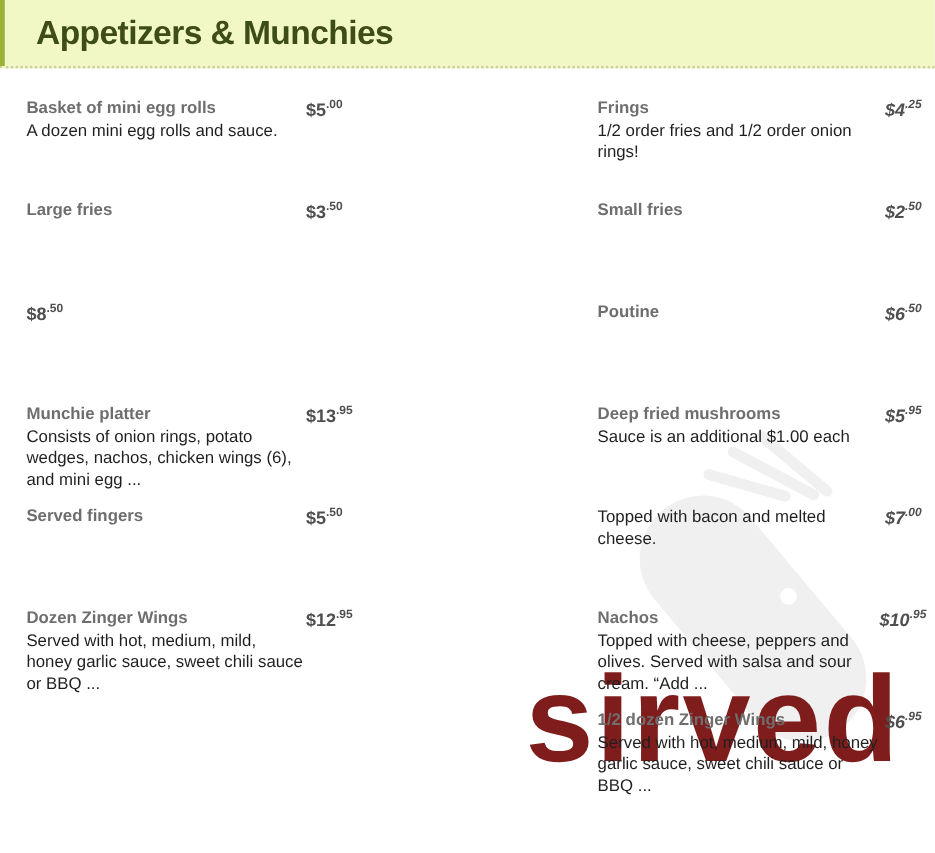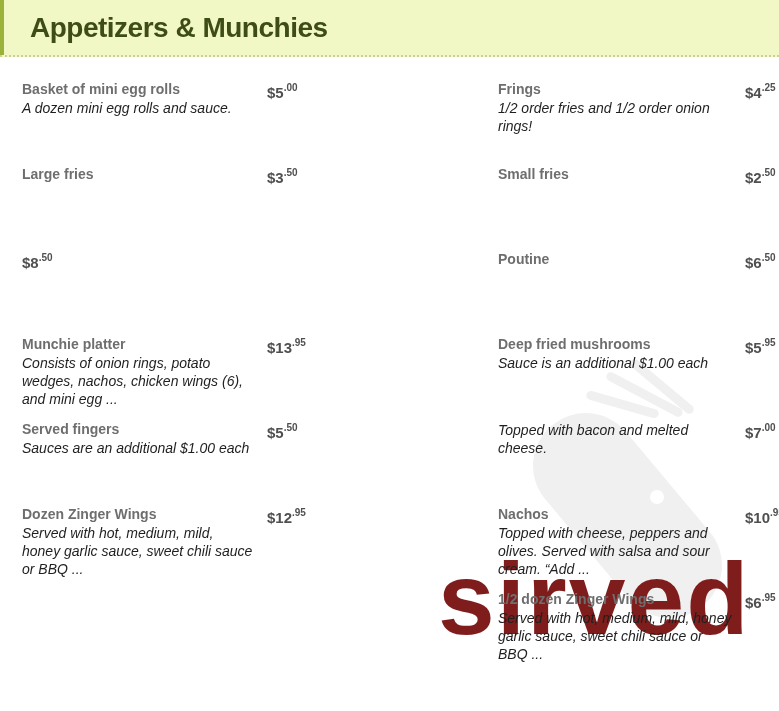--- a/index.html
+++ b/index.html
@@ -42,32 +42,32 @@
   .wm-tine { position:absolute; background:#f0f0f0; border-radius:5px; height:9px; }
   .wm-tine.t1 { left:585px; top:400px; width:75px; transform:rotate(16deg); }
   .wm-tine.t2 { left:602px; top:390px; width:85px; transform:rotate(28deg); }
   .wm-tine.t3 { left:622px; top:382px; width:80px; transform:rotate(40deg); }
 
   
   .menu { position:absolute; top:80px; left:22px; display:flex; z-index:1; }
   .col { display:flex; flex-direction:column; }
   .col-left  { width:286px; margin-right:190px; }
   .col-right { width:270px; }
-  .item { height:85px; display:flex; align-items:flex-start;gap:12px; }
+  .item { height:85px; display:flex; align-items:flex-start; }
   .item-text { flex:none; }
   .col-left  .item-text { width:233px; }
   .col-right .item-text { width:235px; }
   .item-name {
     font-weight:bold; color:#6e6e6e; font-size:14px; line-height:18px; display:block;
   }
-  .item-desc { color:#1f1f1f; font-size:14px; line-height:18px; margin-top:1px;font-style:italic; }
+  .item-desc { color:#1f1f1f; font-size:14px; line-height:18px; margin-top:1px; }
   .item-price {
     font-weight:bold; color:#4f4f4f; font-size:15px; white-space:nowrap; line-height:18px;
   }
-  .col-right .item-price { margin-left:auto; text-align:left; }
+  .col-right .item-price { margin-left:auto; text-align:left;font-style:italic; }
   .item-price sup { font-size:10px; position:relative; top:-1px; vertical-align:super; }
 </style>
 </head>
 <body>
 
 <div class="page">
 
   <div class="watermark">
     <div class="wm-paddle"></div>
     <div class="wm-tine t1"></div>
@@ -105,21 +105,20 @@
       <div class="item">
         <div class="item-text">
           <span class="item-name">Munchie platter</span>
           <div class="item-desc">Consists of onion rings, potato wedges, nachos, chicken wings (6), and mini egg ...</div>
         </div>
         <span class="item-price"><span>$13</span><sup>.95</sup></span>
       </div>
       <div class="item">
         <div class="item-text">
           <span class="item-name">Served fingers</span>
-          <div class="item-desc">Sauces are an additional $1.00 each</div>
         </div>
         <span class="item-price"><span>$5</span><sup>.50</sup></span>
       </div>
       <div class="item">
         <div class="item-text">
           <span class="item-name">Dozen Zinger Wings</span>
           <div class="item-desc">Served with hot, medium, mild, honey garlic sauce, sweet chili sauce or BBQ ...</div>
         </div>
         <span class="item-price"><span>$12</span><sup>.95</sup></span>
       </div>

